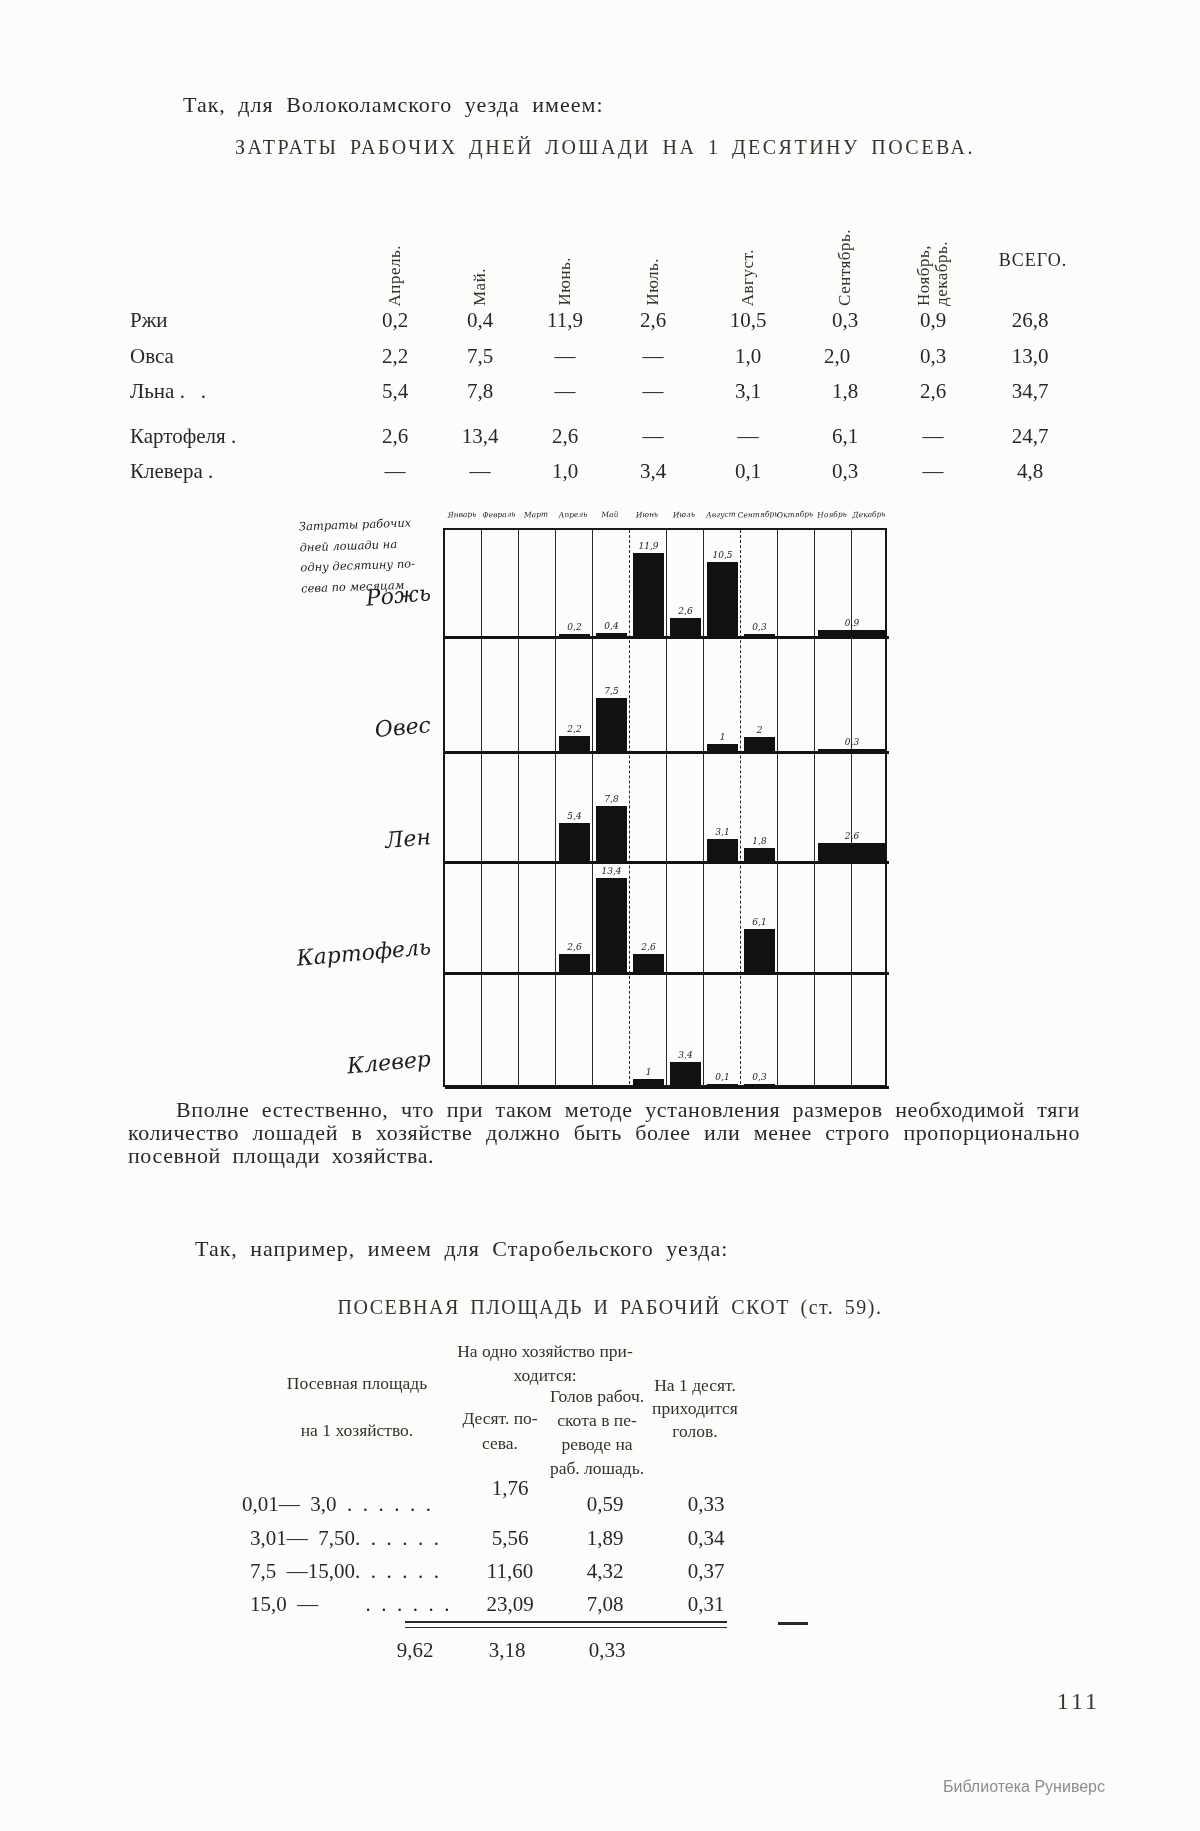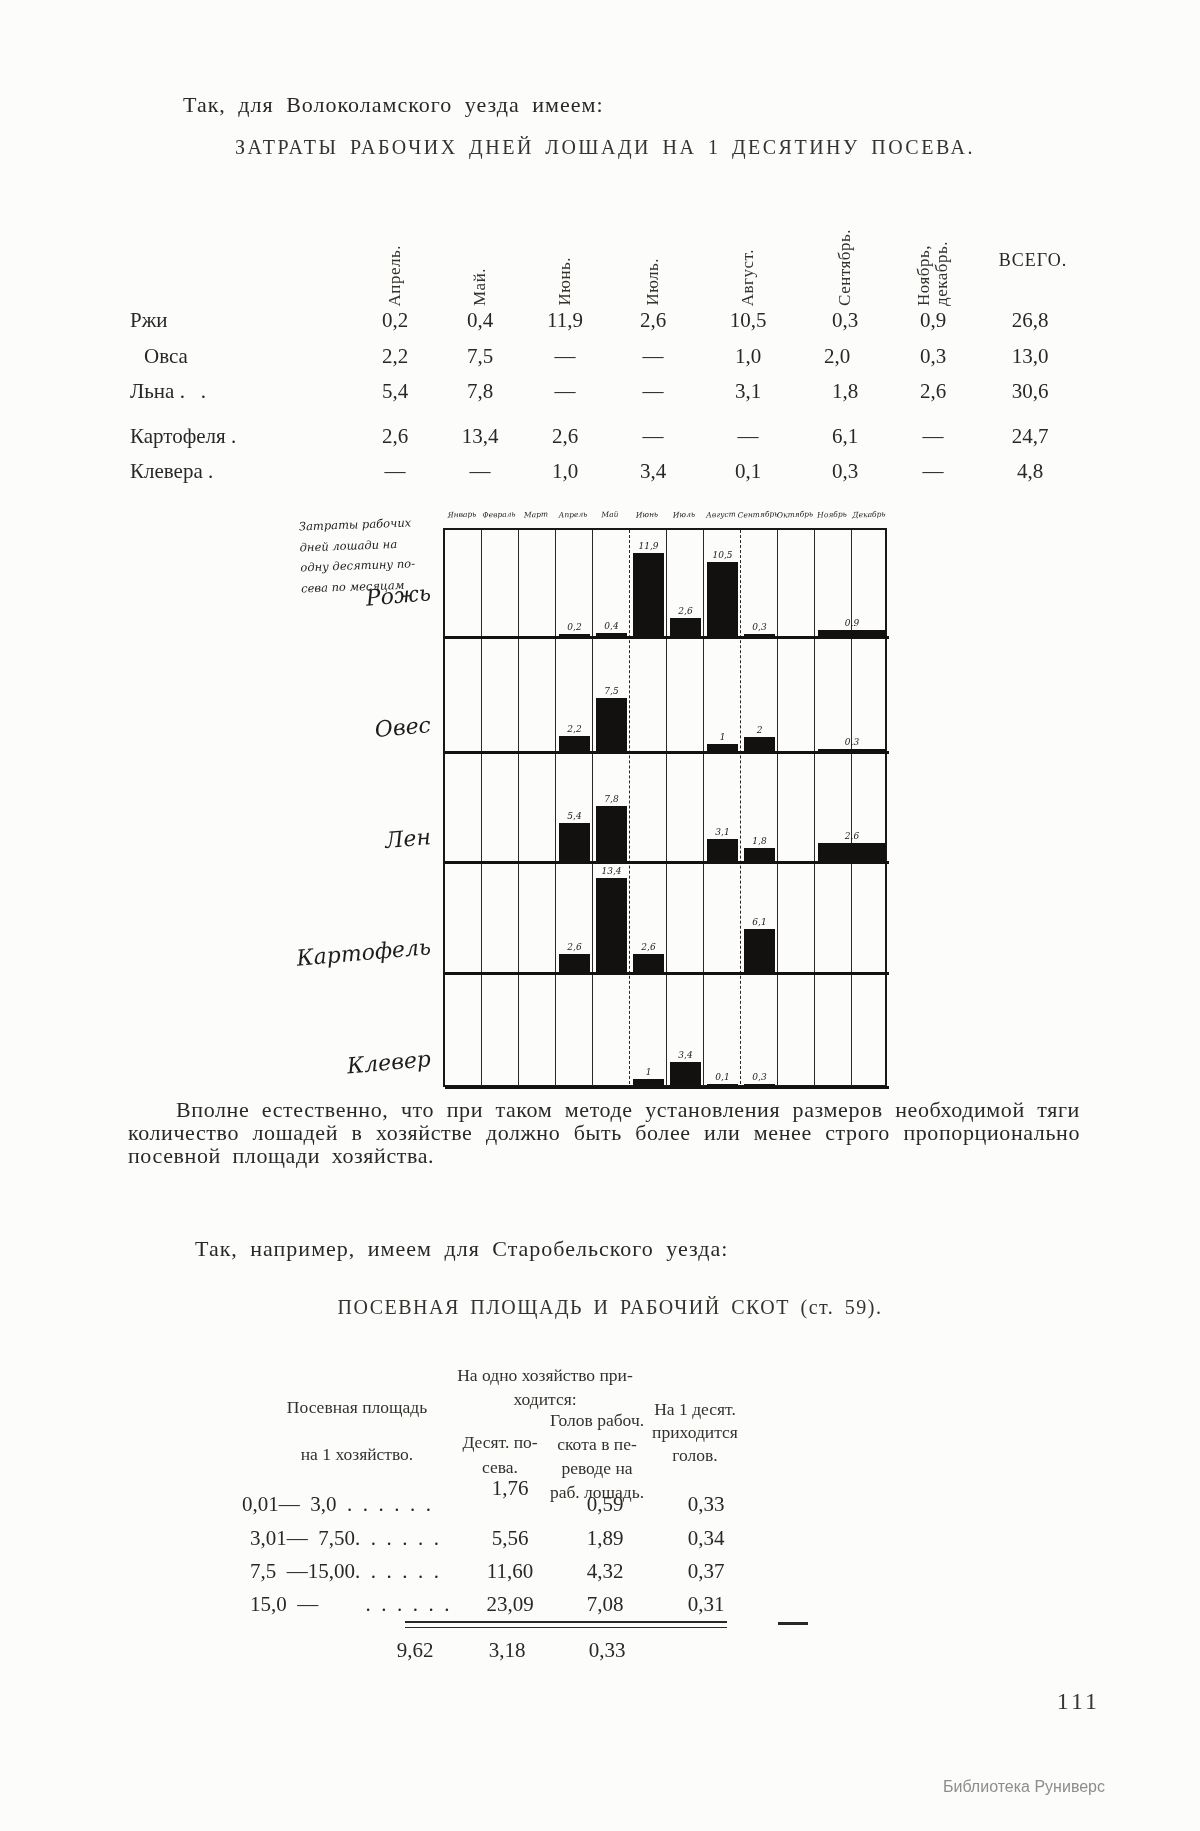--- a/index.html
+++ b/index.html
@@ -30,21 +30,21 @@
   .baseline{position:absolute;left:0;background:#131211;}
   .bar{position:absolute;background:#121110;}
   .barlab{position:absolute;font-size:9px;font-style:italic;white-space:nowrap;transform:translateX(-50%);color:#1c1b1a;}
   .mlab{position:absolute;font-size:7.5px;font-style:italic;white-space:nowrap;transform:translateX(-50%) rotate(-2deg);color:#242220;}
   .rowlab{position:absolute;text-align:right;font-size:22px;font-style:italic;transform:rotate(-5deg);color:#1e1d1b;}
   .ann-line{font-size:11.5px;font-style:italic;line-height:1.8;white-space:nowrap;color:#242220;}
   .para{
     font-size:22px;line-height:23px;text-align:justify;text-indent:48px;
     word-spacing:5.5px;letter-spacing:.6px;
   }
-  .t2head{position:absolute;font-size:17.5px;text-align:center;white-space:nowrap;transform:translateX(-50%);color:#34312d;margin-top:24px;}
+  .t2head{position:absolute;font-size:17.5px;text-align:center;white-space:nowrap;transform:translateX(-50%);color:#34312d;}
   .t2label{position:absolute;font-size:21px;white-space:pre;}
   .t2val{position:absolute;width:100px;text-align:center;font-size:21px;transform:translateX(-50%);}
   .pagenum{font-size:24px;letter-spacing:3px;color:#3a3834;}
   .watermark{font-family:"Liberation Sans","DejaVu Sans",sans-serif;font-size:16px;color:#8e8d8b;}
 </style>
 </head>
 <body>
 
 <div class="abs intro" style="left:183px;top:92px;">Так, для Волоколамского уезда имеем:</div>
 
@@ -76,38 +76,38 @@
     </div>
     <div class="t1label" style="top: 110px;">Ржи</div>
     <div class="t1cell" style="left: 223px; top: 110px;">0,2</div>
     <div class="t1cell" style="left: 308px; top: 110px;">0,4</div>
     <div class="t1cell" style="left: 393px; top: 110px;">11,9</div>
     <div class="t1cell" style="left: 481px; top: 110px;">2,6</div>
     <div class="t1cell" style="left: 576px; top: 110px;">10,5</div>
     <div class="t1cell" style="left: 673px; top: 110px;">0,3</div>
     <div class="t1cell" style="left: 761px; top: 110px;">0,9</div>
     <div class="t1cell" style="left: 858px; top: 110px;">26,8</div>
-    <div class="t1label" style="top: 146px; margin-left: 14px;">Овса</div>
+    <div class="t1label" style="top: 146px;">Овса</div>
     <div class="t1cell" style="left: 223px; top: 146px;">2,2</div>
     <div class="t1cell" style="left: 308px; top: 146px;">7,5</div>
     <div class="t1cell" style="left: 393px; top: 146px;">—</div>
     <div class="t1cell" style="left: 481px; top: 146px;">—</div>
     <div class="t1cell" style="left: 576px; top: 146px;">1,0</div>
     <div class="t1cell" style="left: 665px; top: 146px;">2,0</div>
     <div class="t1cell" style="left: 761px; top: 146px;">0,3</div>
     <div class="t1cell" style="left: 858px; top: 146px;">13,0</div>
     <div class="t1label" style="top: 181px;">Льна .   .</div>
     <div class="t1cell" style="left: 223px; top: 181px;">5,4</div>
     <div class="t1cell" style="left: 308px; top: 181px;">7,8</div>
     <div class="t1cell" style="left: 393px; top: 181px;">—</div>
     <div class="t1cell" style="left: 481px; top: 181px;">—</div>
     <div class="t1cell" style="left: 576px; top: 181px;">3,1</div>
     <div class="t1cell" style="left: 673px; top: 181px;">1,8</div>
     <div class="t1cell" style="left: 761px; top: 181px;">2,6</div>
-    <div class="t1cell" style="left: 858px; top: 181px;">30,6</div>
+    <div class="t1cell" style="left: 858px; top: 181px;">34,7</div>
     <div class="t1label" style="top: 226px;">Картофеля .</div>
     <div class="t1cell" style="left: 223px; top: 226px;">2,6</div>
     <div class="t1cell" style="left: 308px; top: 226px;">13,4</div>
     <div class="t1cell" style="left: 393px; top: 226px;">2,6</div>
     <div class="t1cell" style="left: 481px; top: 226px;">—</div>
     <div class="t1cell" style="left: 576px; top: 226px;">—</div>
     <div class="t1cell" style="left: 673px; top: 226px;">6,1</div>
     <div class="t1cell" style="left: 761px; top: 226px;">—</div>
     <div class="t1cell" style="left: 858px; top: 226px;">24,7</div>
     <div class="t1label" style="top: 261px;">Клевера .</div>

